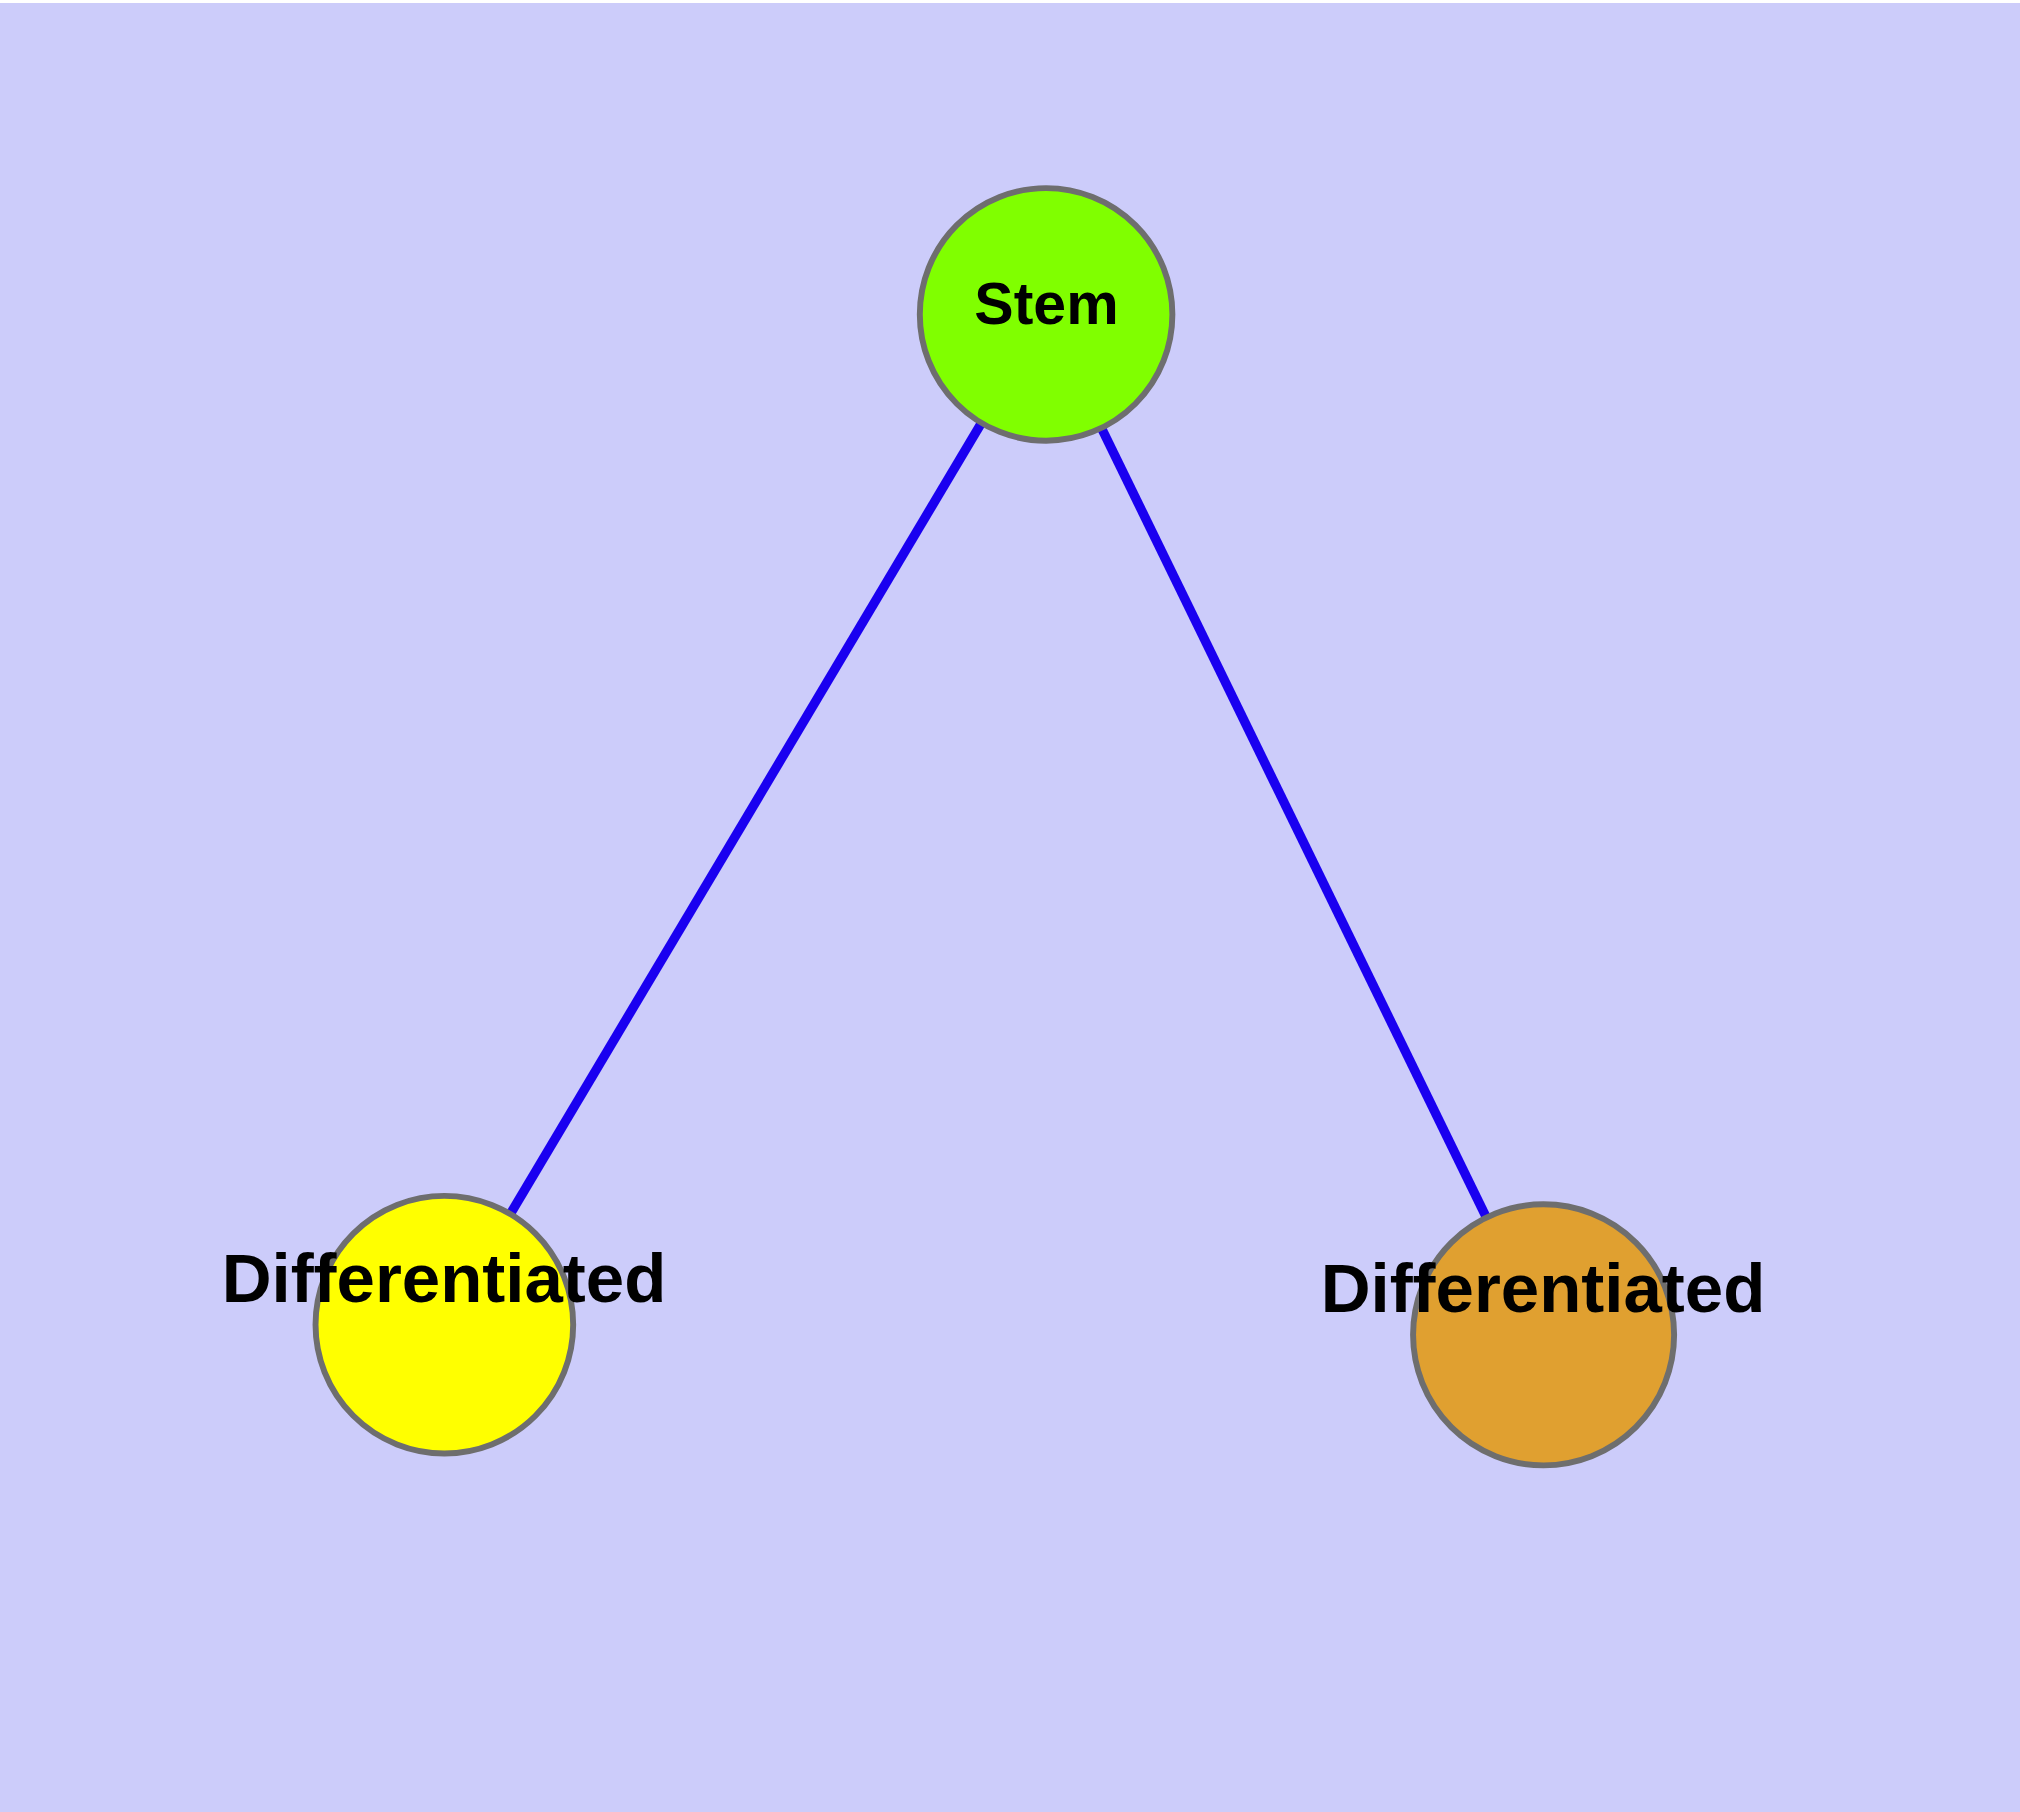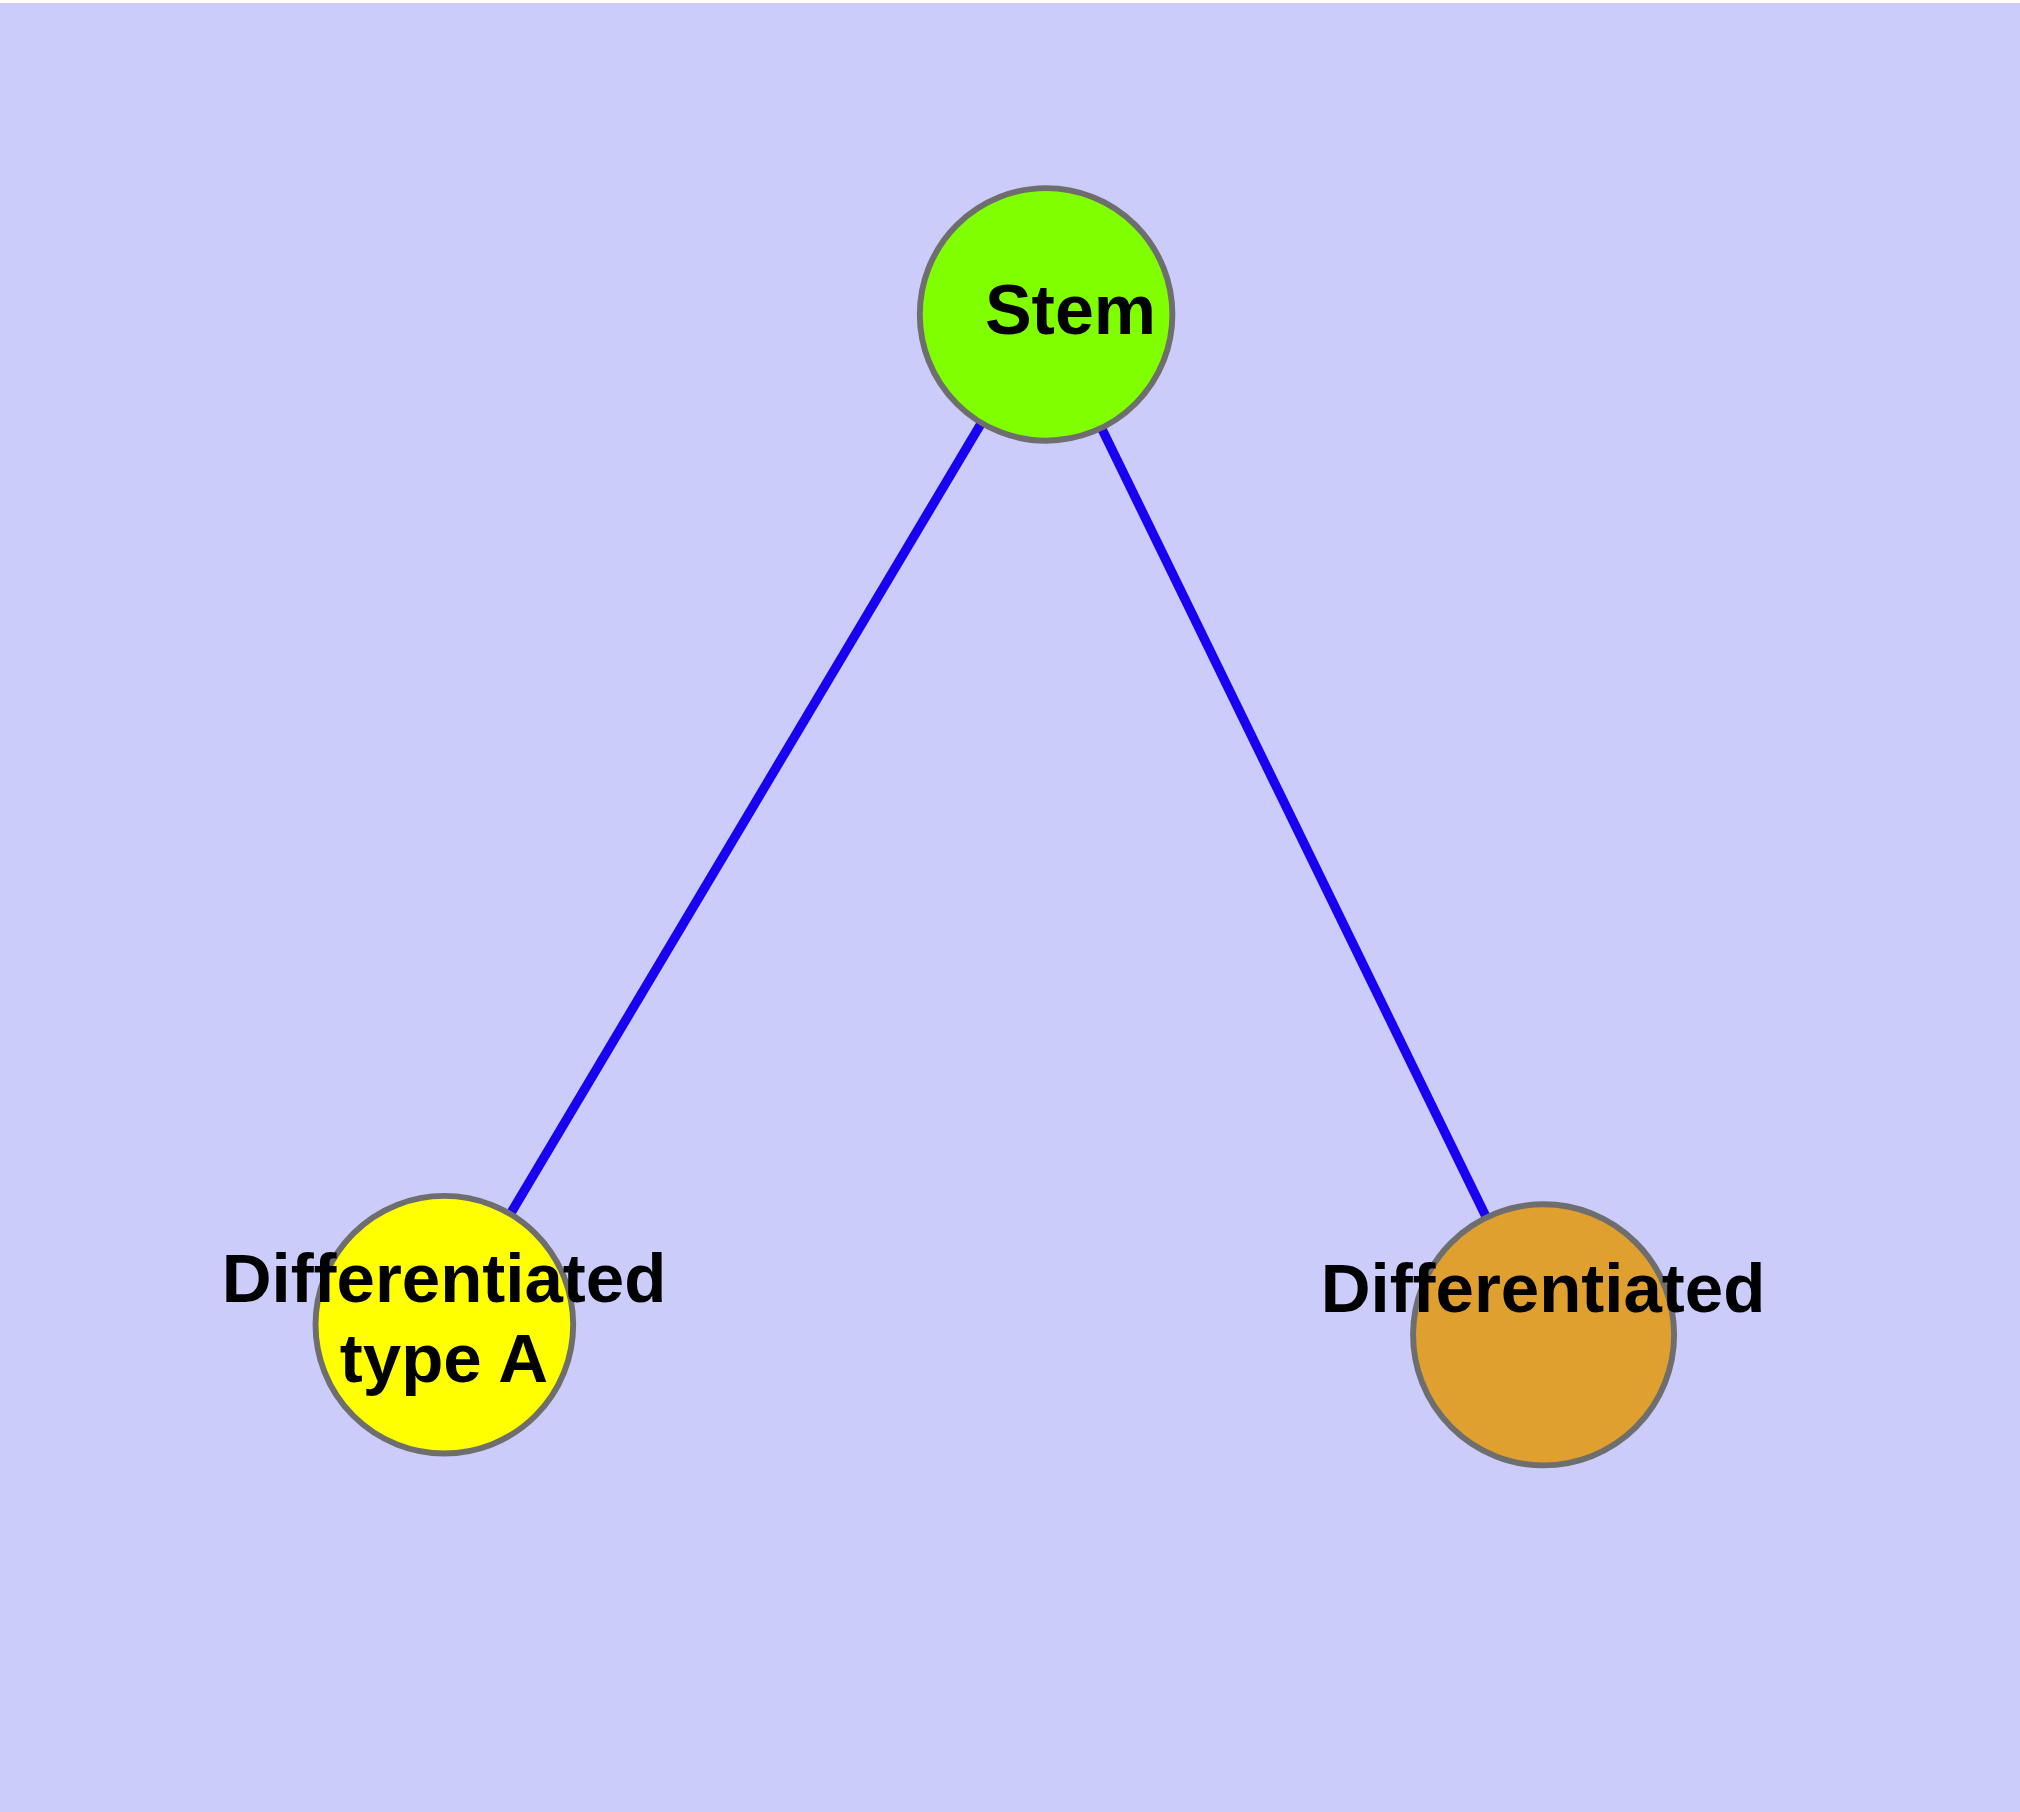--- a/index.html
+++ b/index.html
@@ -44,22 +44,22 @@
     position: absolute;
     color: #000000;
     font-weight: bold;
     text-align: center;
     line-height: 1.16;
     white-space: pre-line;
     pointer-events: none;
     -webkit-font-smoothing: antialiased;
   }
   #label-stem {
-    font-size: 70px;
-    left: 1070px;
+    font-size: 59px;
+    left: 1046px;
     top: 314px;
     width: 441px;
     margin-left: -220px;
     margin-top: -44px;
   }
   #label-type-a {
     font-size: 69px;
     left: 444px;
     top: 1325px;
     width: 644px;
@@ -89,18 +89,18 @@
       </g>
     <g id="nodes-layer">
         <circle class="node-circle" cx="1234" cy="371" r="149" fill="#80ff00" stroke="#6e6e6e"></circle>
         <circle class="node-circle" cx="524" cy="1563" r="152" fill="#ffff00" stroke="#6e6e6e"></circle>
         <circle class="node-circle" cx="1821" cy="1575" r="154" fill="#e0a030" stroke="#6e6e6e"></circle>
       </g>
   </svg>
 
   <div class="node-label" id="label-stem">Stem</div>
 
-  <div class="node-label" id="label-type-a"><span>Differentiated</span><br><span>type A</span></div>
+  <div class="node-label" id="label-type-a"><span>Differentiated</span><br></div>
 
   <div class="node-label" id="label-type-b"><span>Differentiated</span><br></div>
 
 </div>
 
 
 </body></html>

